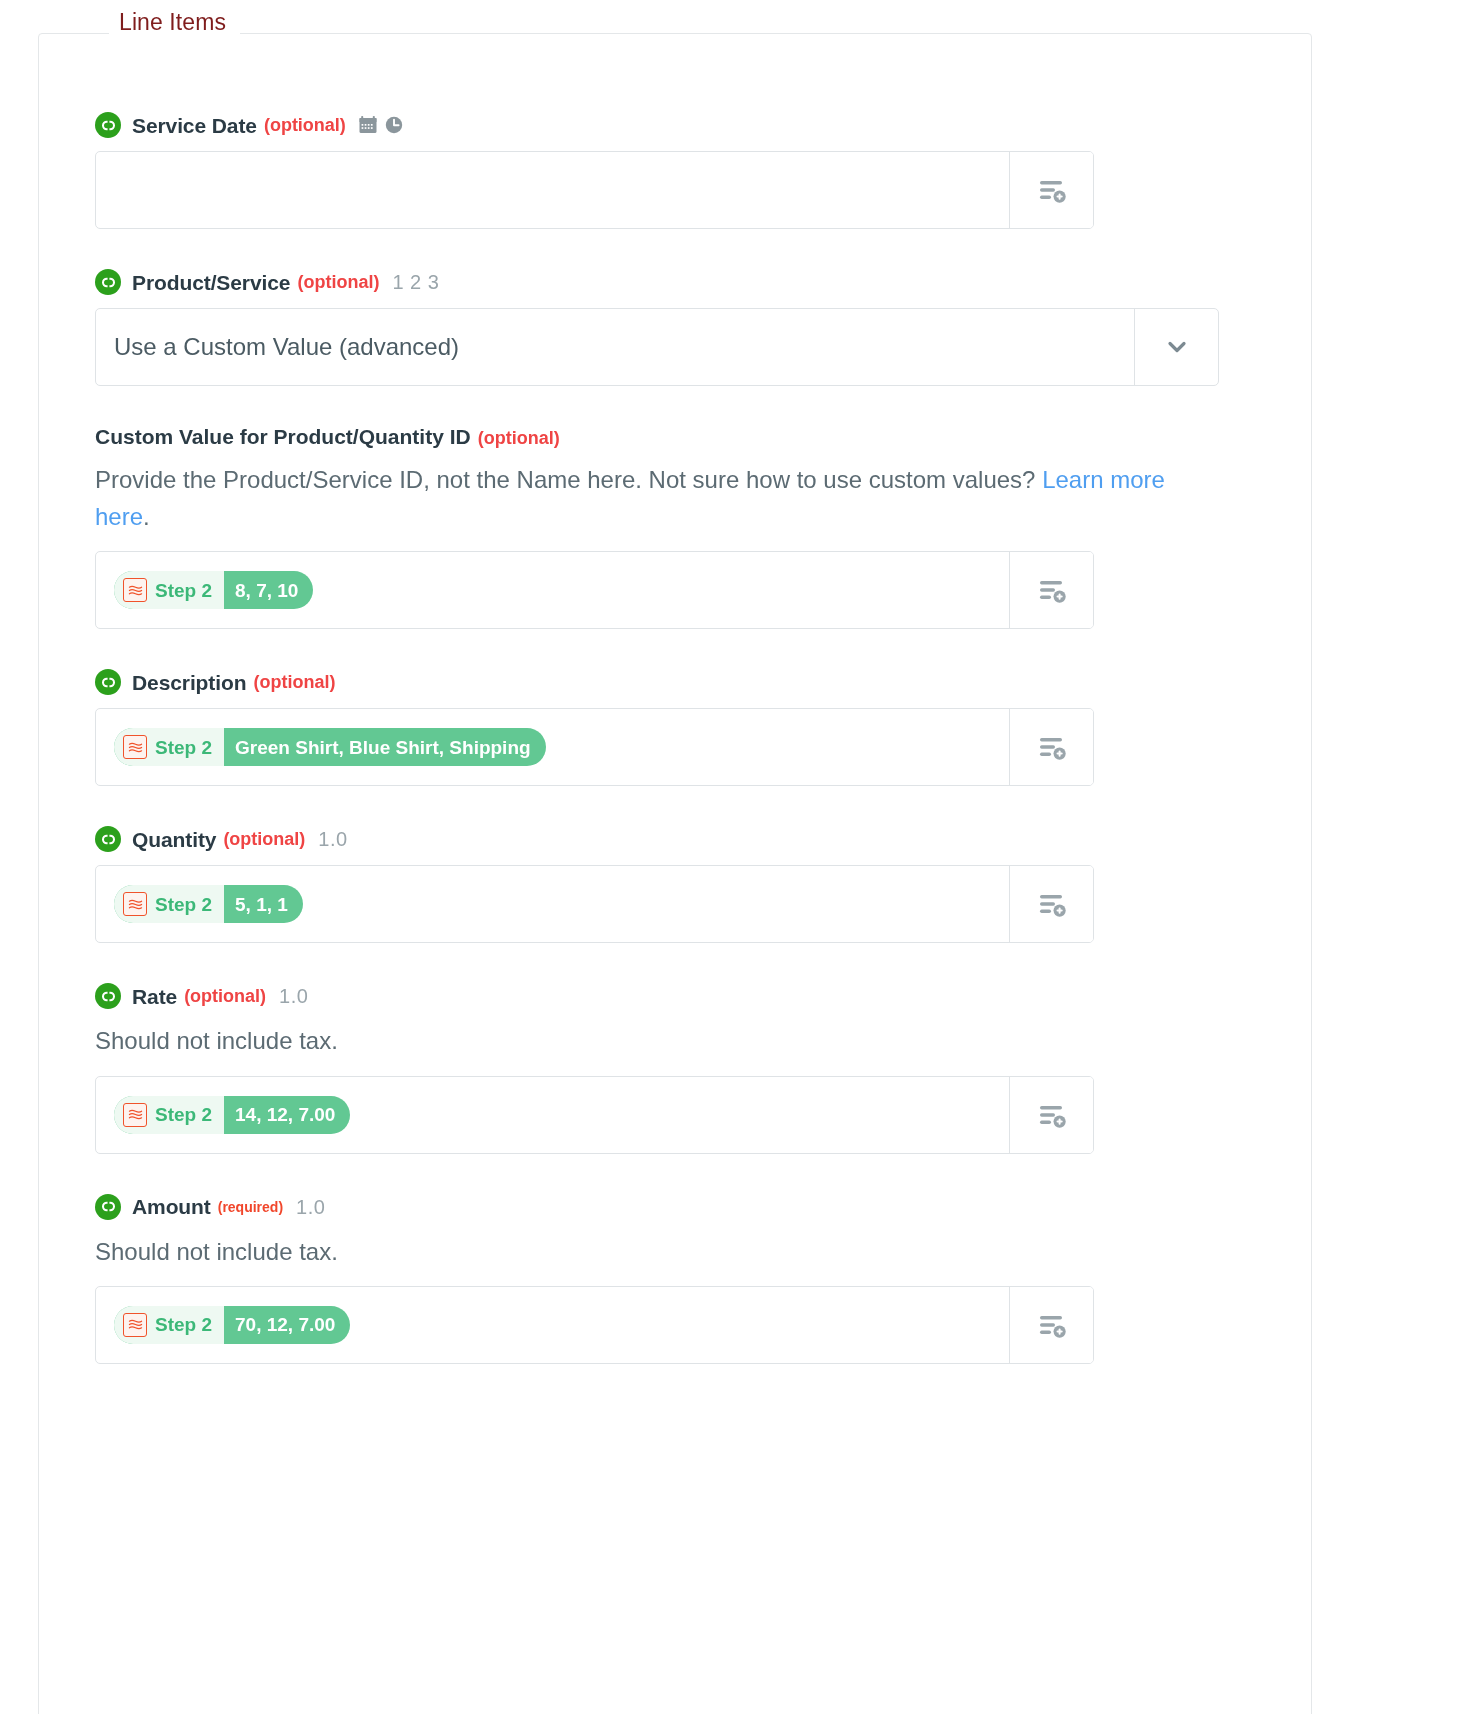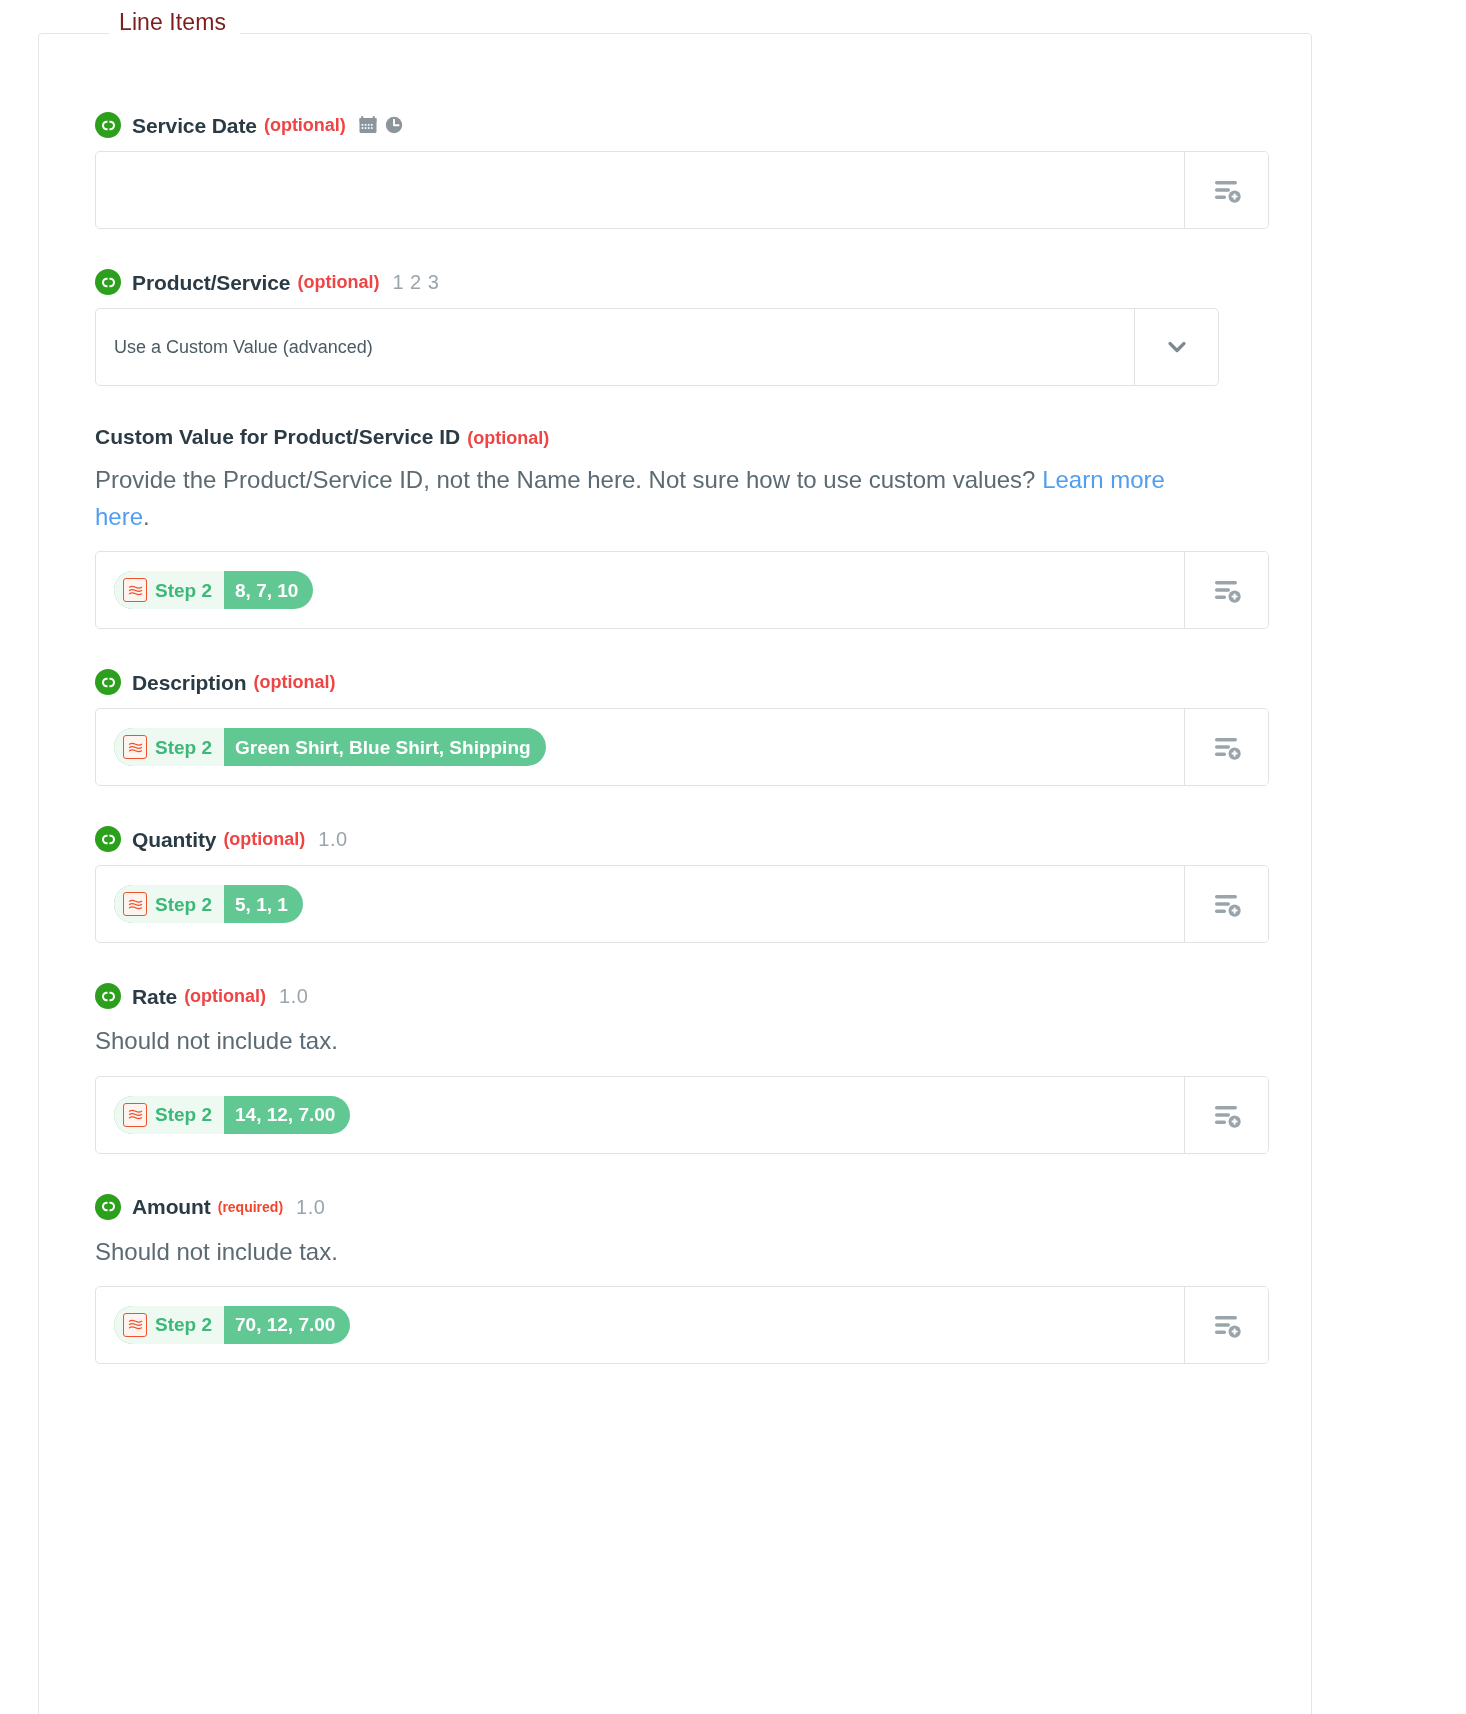--- a/index.html
+++ b/index.html
@@ -122,21 +122,21 @@
     max-width: 1120px;
   }
   .help-text a {
     color: #4f9ef0;
     text-decoration: none;
   }
 
   
   .input-wrap {
     display: flex;
-    width: 1174px;
+    width: 999px;
     border: 1px solid #dfe3e6;
     border-radius: 5px;
     background: #ffffff;
     overflow: hidden;
   }
   .input-box {
     flex: 1 1 auto;
     min-height: 76px;
     display: flex;
     align-items: center;
@@ -161,21 +161,21 @@
     border-radius: 5px;
     background: #ffffff;
     overflow: hidden;
   }
   .select-value {
     flex: 1 1 auto;
     min-height: 76px;
     display: flex;
     align-items: center;
     padding: 0 18px;
-    font-size: 18px;
+    font-size: 24px;
     color: #4b5b63;
   }
   .select-caret {
     flex: 0 0 84px;
     border-left: 1px solid #dfe3e6;
     display: flex;
     align-items: center;
     justify-content: center;
   }
 
@@ -302,21 +302,21 @@
         <div class="select-caret">
           <svg width="34" height="34" viewBox="0 0 34 34" aria-hidden="true">
             <path d="M10 13.5 L17 20.5 L24 13.5" stroke="#7c8a92" stroke-width="3.2" fill="none" stroke-linecap="round" stroke-linejoin="round"></path>
           </svg>
         </div>
       </div>
     </div>
 
     <div class="field">
       <div class="plain-label">
-        <span>Custom Value for Product/Service ID</span><span class="label-opt">(optional)</span>
+        <span>Custom Value for Product/Quantity ID</span><span class="label-opt">(optional)</span>
       </div>
       <div class="help-text"><span>Provide the Product/Service ID, not the Name here. Not sure how to use custom values? </span><a href="#">Learn more here</a><span>.</span></div>
       <div class="input-wrap">
         <div class="input-box">
           <span class="token">
             <span class="token-left">
               <span class="token-badge">
                 <svg width="15" height="15" viewBox="0 0 16 16" aria-hidden="true">
                   <path d="M1.5 4.5 Q4 2.6 8 4.5 T14.5 4.5" stroke="#f0532b" stroke-width="1.3" fill="none" stroke-linecap="round"></path>
                   <path d="M1.5 8 Q4 6.1 8 8 T14.5 8" stroke="#f0532b" stroke-width="1.3" fill="none" stroke-linecap="round"></path>

